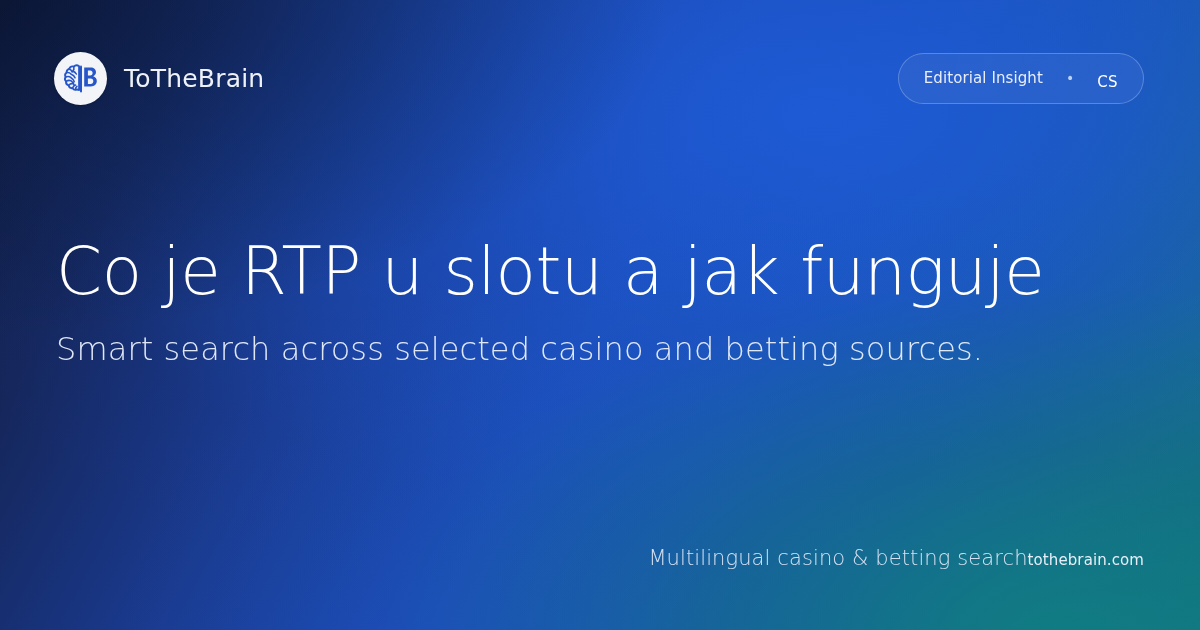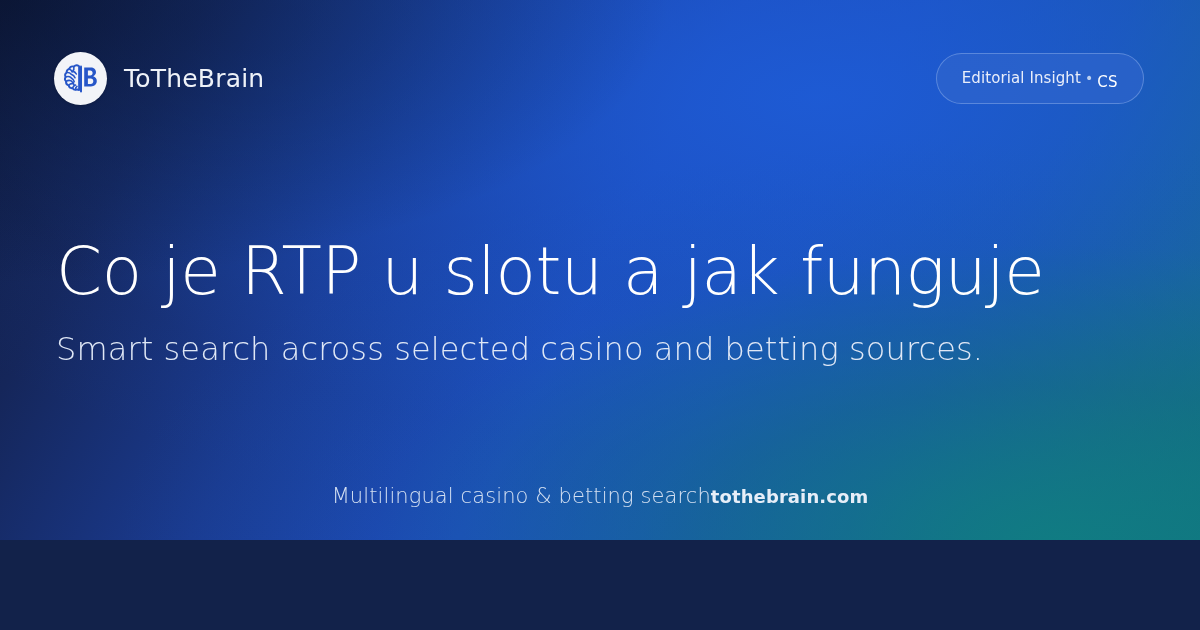--- a/index.html
+++ b/index.html
@@ -11,21 +11,21 @@
   }
 
   body {
     font-family: "DejaVu Sans", "Liberation Sans", sans-serif;
     background: #12224a;
   }
 
   .card {
     position: relative;
     width: 1200px;
-    height: 540px;
+    height: 630px;
     overflow: hidden;
     
     background:
       radial-gradient(135% 130% at 88% 100%, rgba(16,124,130,0.95) 0%, rgba(18,110,128,0.55) 22%, rgba(24,92,170,0.12) 42%, rgba(24,92,170,0) 58%),
       radial-gradient(120% 115% at 68% 18%, rgba(30,92,215,0.85) 0%, rgba(28,84,200,0.45) 32%, rgba(26,72,180,0.08) 58%, rgba(26,72,180,0) 72%),
       linear-gradient(118deg,
         #101d42 0%,
         #15265a 14%,
         #1a3b91 32%,
         #1d4dbe 50%,
@@ -78,21 +78,21 @@
     color: #eef2f8;
     font-size: 25px;
     font-weight: 400;
     letter-spacing: 0.2px;
     white-space: nowrap;
   }
 
   .lang-badge {
     display: flex;
     align-items: center;
-    gap: 4px;
+    gap: 23px;
     padding: 11px 25px 12px;
     border-radius: 26px;
     background: rgba(49,101,205,0.62);
     border: 1px solid rgba(150,185,240,0.45);
     white-space: nowrap;
   }
 
   .lang-badge-label {
     color: #e9eefa;
     font-size: 15px;
@@ -137,37 +137,37 @@
     font-weight: 300;
     line-height: 1.25;
     letter-spacing: 0.1px;
   }
 
   
   .footer {
     position: absolute;
     left: 56px;
     right: 56px;
-    bottom: 32px;
+    bottom: 60px;
     display: flex;
     align-items: baseline;
-    justify-content: center;
+    justify-content: flex-end;
   }
 
   .footer-tagline {
     color: #d4e0f2;
     font-size: 21px;
     font-weight: 300;
     letter-spacing: 0.1px;
   }
 
   .footer-domain {
     color: #e7eef8;
-    font-size: 18px;
-    font-weight: 700;
+    font-size: 15px;
+    font-weight: 400;
     letter-spacing: 0.1px;
   }
 </style>
 </head>
 <body>
 
 <div class="card">
   <div class="vignette"></div>
 
   <div class="header">

